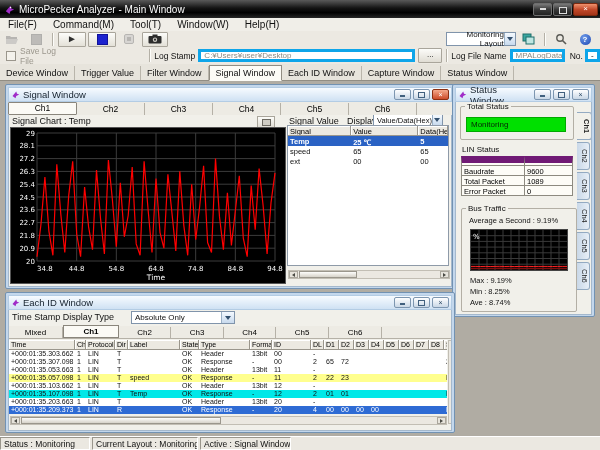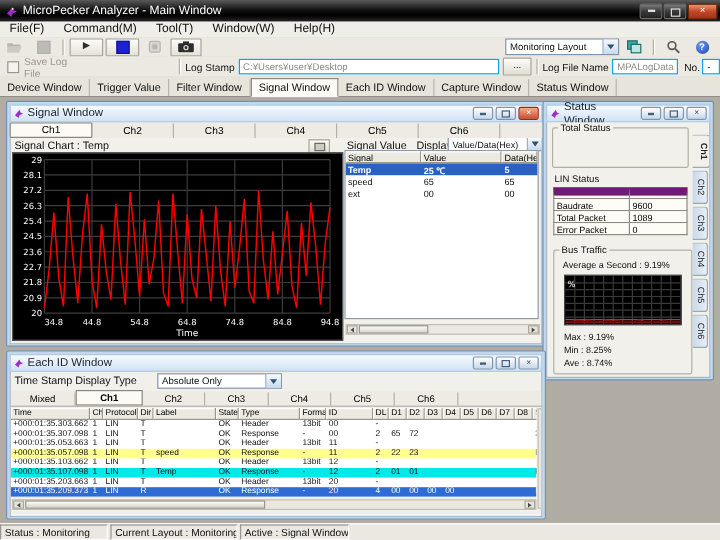--- a/index.html
+++ b/index.html
@@ -31,22 +31,22 @@
   .tb-btn.dis{opacity:.55;filter:grayscale(1);}
   .sq{width:9px;height:9px;}
   .sq.blue{background:#1c22cf;border:1px solid #10129a;}
   .sq.gray{background:#9a978f;border:1px solid #82807a;}
   .play-glyph{color:#2e2e2e;font-size:10px;line-height:10px;}
   .combo{background:#fff;border:1px solid #8094ab;height:14px;box-sizing:border-box;display:flex;
     align-items:center;font-size:8px;padding-left:3px;color:#111;}
   .combo .arr{margin-left:auto;width:12px;align-self:stretch;background:linear-gradient(#f4f9fe,#c8daee);
     border-left:1px solid #9ab0c6;display:flex;align-items:center;justify-content:center;}
   .tri-d{width:0;height:0;border-left:3px solid transparent;border-right:3px solid transparent;border-top:4px solid #33506e;}
-  #layout-combo{width:95px;margin-left:auto;}
-  .field{background:#fff;border:1px solid #0ea5e9;height:13px;box-sizing:border-box;font-size:8px;
+  #layout-combo{width:70px;margin-left:auto;text-align:right;}
+  .field{background:#fff;border:3px solid #0ea5e9;height:13px;box-sizing:border-box;font-size:8px;
     color:#8d8a82;display:flex;align-items:center;padding-left:3px;overflow:hidden;white-space:nowrap;}
   .chk{width:8px;height:8px;border:1px solid #9a968c;background:#f4f2ec;margin:0 4px 0 6px;flex:none;}
   .dim{color:#9b978d;}
   .lbl{color:#111;white-space:nowrap;}
   .dots-btn{width:22px;height:13px;border:1px solid #a9a59b;background:linear-gradient(#fcfcf9,#e0ddd4);
     font-size:8px;text-align:center;line-height:11px;border-radius:1px;flex:none;}
   
   #maintabs{position:absolute;left:0;top:64px;width:600px;height:17px;background:#e7e4dc;
     display:flex;align-items:flex-end;font-size:9px;border-bottom:1px solid #918d83;box-sizing:border-box;}
   .mtab{padding:2px 6px 2px;border-right:1px solid #b9b5ab;white-space:nowrap;color:#111;}
@@ -300,21 +300,21 @@
             <line x1="224.33333333333334" y1="5" x2="224.33333333333334" y2="133" stroke="#3c3c3c" stroke-width="1"></line>
             <text x="224.33333333333334" y="143" fill="#fff" font-size="7" text-anchor="middle">84.8</text>
             <line x1="264" y1="5" x2="264" y2="133" stroke="#3c3c3c" stroke-width="1"></line>
             <text x="264" y="143" fill="#fff" font-size="7" text-anchor="middle">94.8</text>
             <text x="145" y="152" fill="#fff" font-size="7.5" text-anchor="middle">Time</text>
             <polyline points="26.0,128.7 30.0,96.0 33.9,49.1 37.9,103.1 41.9,127.3 45.8,36.3 49.8,86.1 53.8,124.5 57.7,67.6 61.7,33.4 65.7,106.0 69.6,128.7 73.6,59.0 77.6,98.9 81.5,121.6 85.5,42.0 89.5,90.3 93.4,125.9 97.4,32.0 101.4,71.8 105.3,118.8 109.3,54.8 113.3,108.8 117.2,87.5 121.2,39.1 125.2,115.9 129.1,127.3 133.1,33.4 137.1,81.8 141.0,124.5 145.0,50.5 149.0,104.6 152.9,120.2 156.9,46.2 160.9,84.6 164.8,123.0 168.8,43.4 172.8,97.4 176.7,127.3 180.7,56.2 184.7,111.7 188.6,79.0 192.6,37.7 196.6,114.5 200.5,124.5 204.5,30.6 208.5,88.9 212.4,121.6 216.4,64.7 220.4,117.4 224.3,83.2 228.3,47.7 232.3,110.2 236.2,128.7 240.2,57.6 244.2,101.7 248.1,40.6 252.1,77.5 256.1,125.9 260.0,74.7 264.0,44.8" fill="none" stroke="#ff0000" stroke-width="1.2"></polyline>
           </svg>
       </div>
       <span class="small-lbl" style="left:280px;top:1px">Signal Value</span>
       <span class="small-lbl" style="left:338px;top:1px">Display</span>
-      <div class="combo" style="position:absolute;left:364px;top:-1px;width:80px;height:12px">
+      <div class="combo" style="position:absolute;left:364px;top:-1px;width:70px;height:12px">
         <span style="font-size:7.5px">Value/Data(Hex)</span>
         <span class="arr">
             <span class="tri-d"></span>
           </span>
       </div>
       <div id="sd-table">
           <div class="grid-hdr">
             <div class="gh-cell" style="width: 64px;">Signal</div>
             <div class="gh-cell" style="width: 68px;">Value</div>
             <div class="gh-cell" style="width: 30px;">Data(Hex)</div>
@@ -355,20 +355,21 @@
       <span>Status Window</span>
       <span class="wbtns">
         <span class="wbtn mini"><i></i></span>
         <span class="wbtn maxi"><i></i></span>
         <span class="wbtn">×</span>
       </span>
     </div>
     <div class="wbody" id="st-body">
       <div class="groupbox" style="left:4px;top:4px;width:112px;height:32px">
         <span class="legend">Total Status</span>
+        <div id="main-status-bar">Monitoring</div>
       </div>
       <span class="small-lbl" style="left:6px;top:43px;font-size:8px">LIN Status</span>
       <div id="lin-table">
           <div class="lin-row">
             <div class="c1">Revision</div>
             <div class="c2">2.1</div>
           </div>
           <div class="lin-row">
             <div class="c1">Baudrate</div>
             <div class="c2">9600</div>

